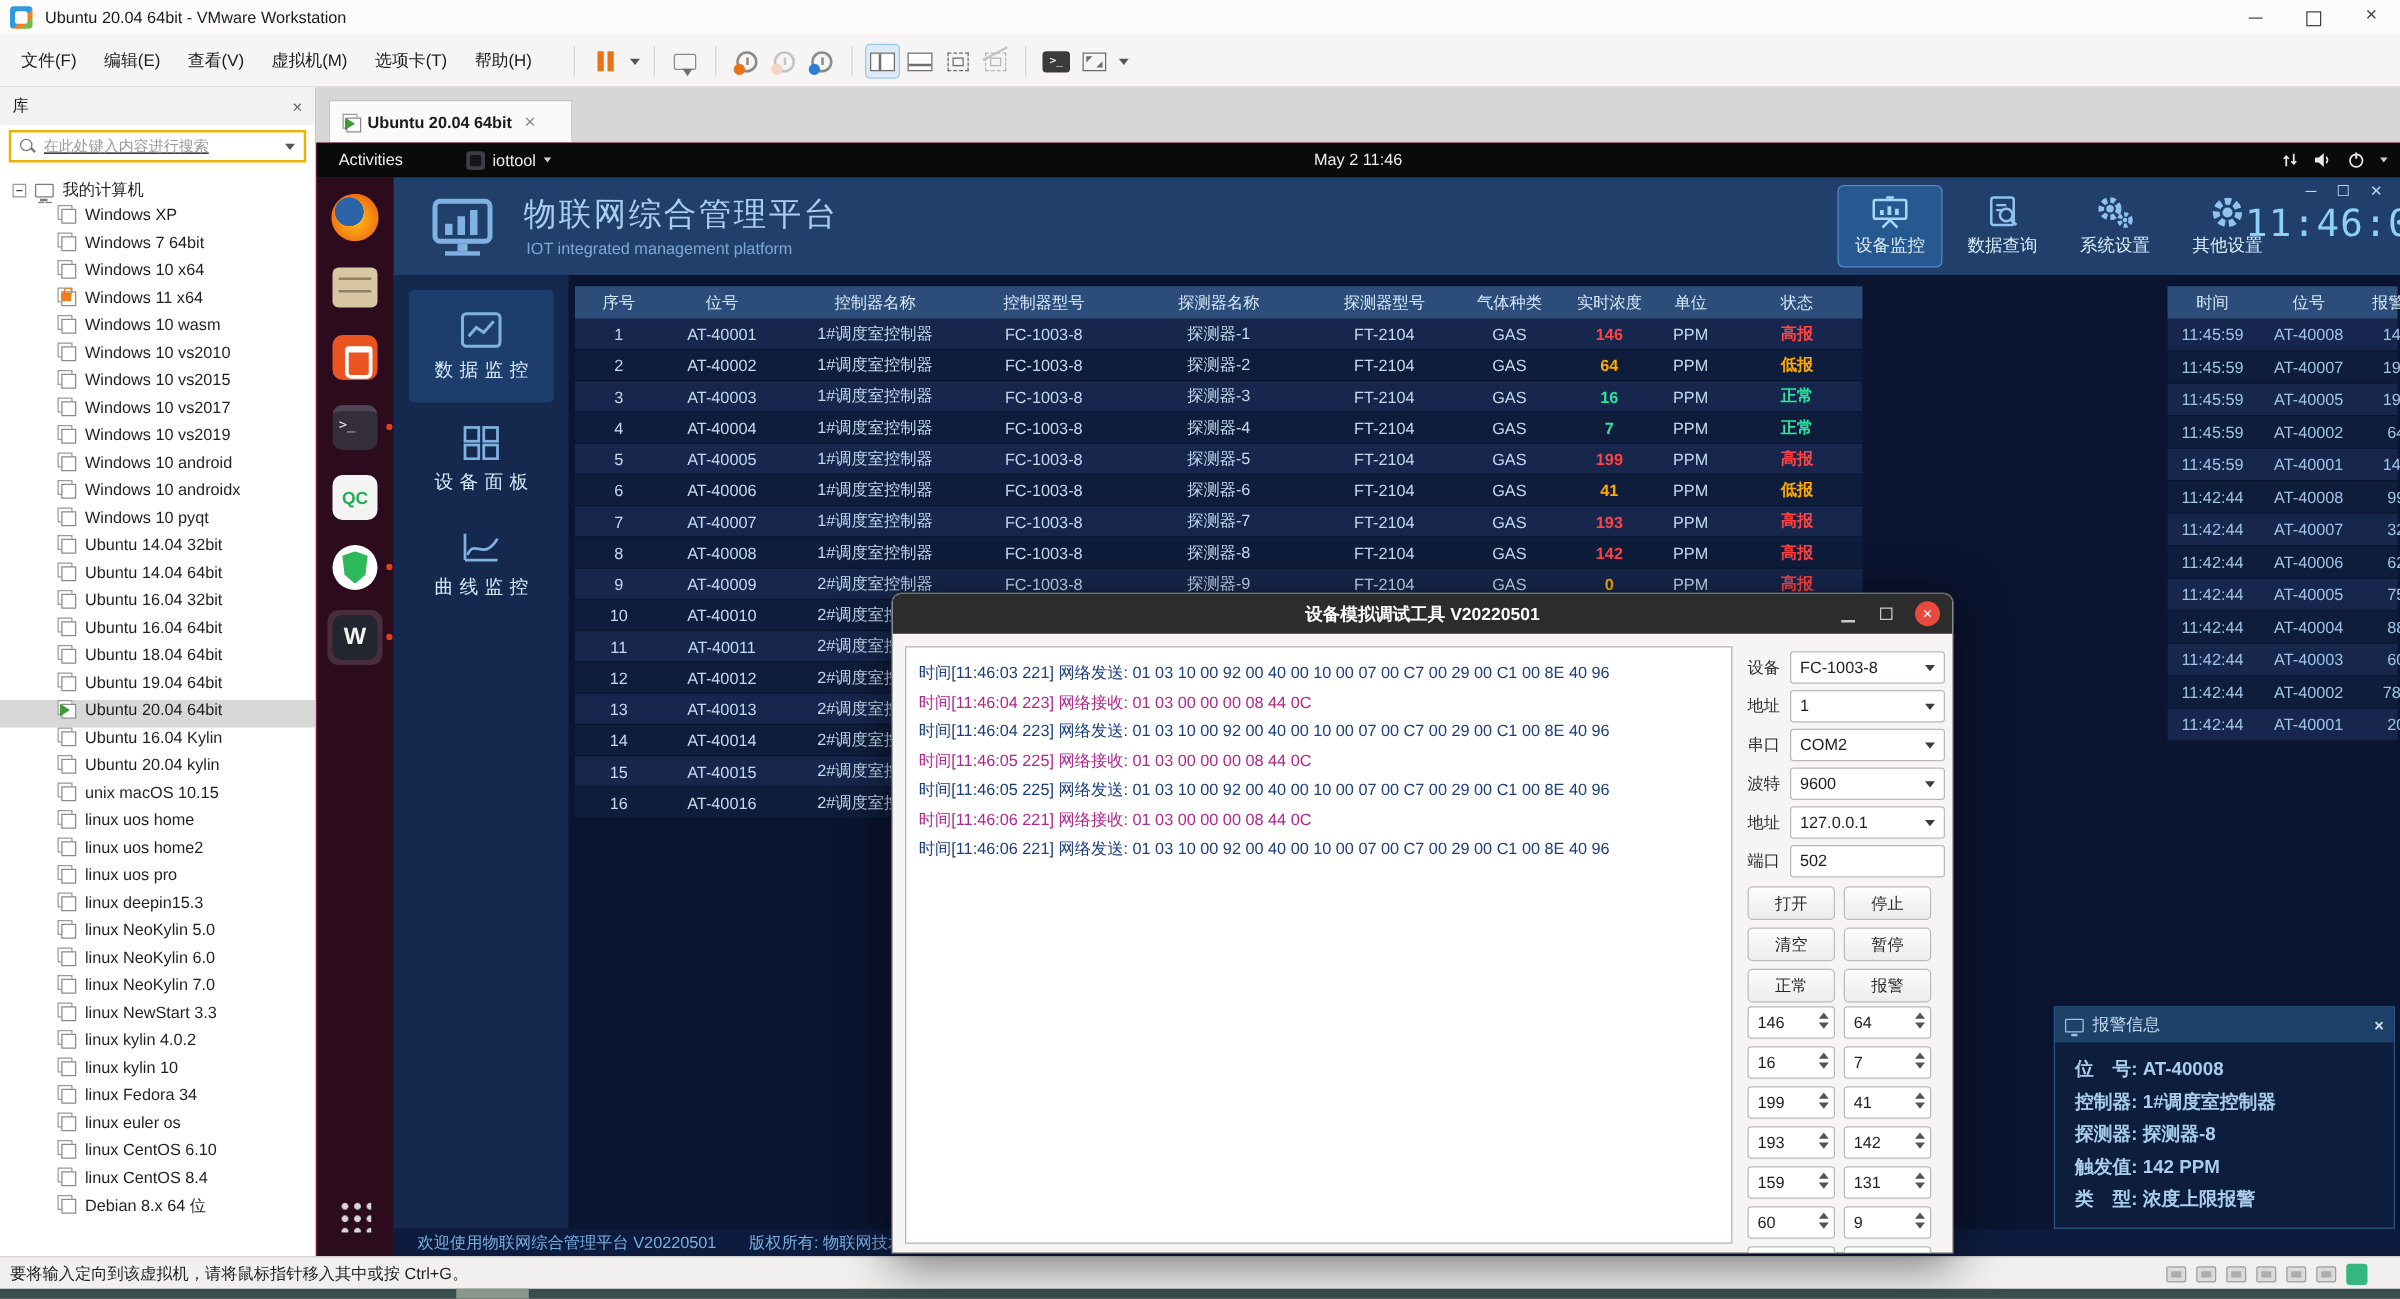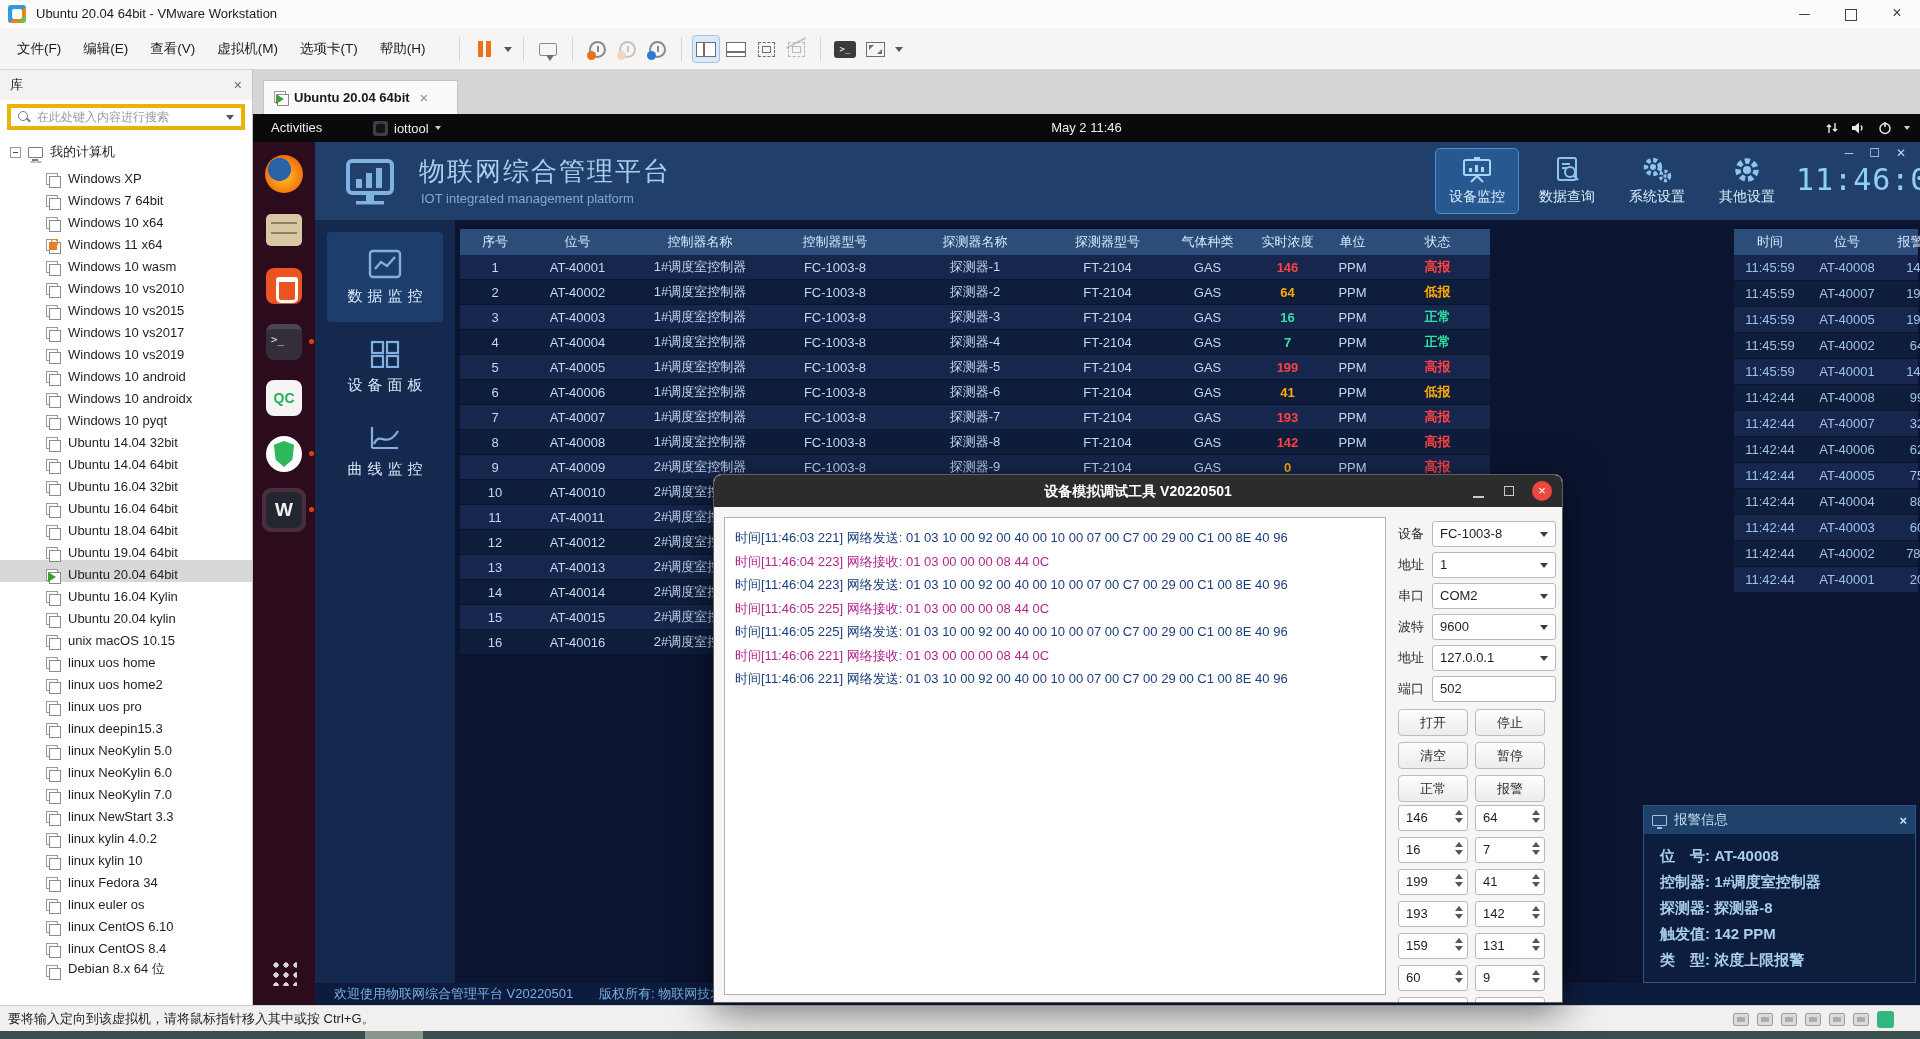--- a/index.html
+++ b/index.html
@@ -64,34 +64,34 @@
   .vmic .badge { position:absolute; z-index:2; }
   .badge.b-play { left:2px; top:3px; width:0; height:0; border-left:8px solid #3f9c35; border-top:5px solid transparent; border-bottom:5px solid transparent; }
   .badge.b-lock { left:3px; top:4px; width:8px; height:7px; background:#ef7e1a; border-radius:1px; }
   .badge.b-lock::before { content:""; position:absolute; left:1.5px; top:-4px; width:5px; height:5px; border:1.5px solid #ef7e1a; border-bottom:none; border-radius:3px 3px 0 0; }
 
   
   .library { position:absolute; left:0; top:70px; width:253px; height:935px; background:#fff; border-right:1px solid #c4c4c4; }
   .lib-head { position:relative; height:30px; background:#f3f2f1; }
   .lib-title { position:absolute; left:10px; line-height:30px; font-size:13px; color:#1c1c1c; }
   .lib-close { position:absolute; right:10px; line-height:30px; font-size:14px; color:#666; }
-  .lib-search { position:absolute; left:7px; right:7px; top:34px; height:26px; border:4px solid #eab308; background:#fff; display:flex; align-items:center; }
+  .lib-search { position:absolute; left:7px; right:7px; top:34px; height:26px; border:2px solid #eab308; background:#fff; display:flex; align-items:center;text-decoration:underline; }
   .mag { position:relative; width:12px; height:12px; margin:0 7px; }
   .mag::before { content:""; position:absolute; left:0; top:0; width:8px; height:8px; border:1.5px solid #7a7a7a; border-radius:50%; }
   .mag::after { content:""; position:absolute; left:8px; top:8px; width:5px; height:1.5px; background:#7a7a7a; transform:rotate(45deg); }
   .lib-search input { flex:1; border:none; outline:none; font-size:12px; color:#333; font-family:inherit; }
   .lib-search input::placeholder { color:#9a9a9a; }
   .lib-search .caret { margin-right:7px; }
   .lib-tree { position:absolute; left:0; right:0; top:70px; bottom:0; overflow:hidden; font-size:13px; color:#1f1f1f; }
   .root-row { display:flex; align-items:center; height:24px; padding-left:10px; gap:7px; }
   .expander { width:11px; height:11px; border:1px solid #9a9a9a; position:relative; background:#fff; }
   .expander::after { content:""; position:absolute; left:2px; top:4.5px; width:5px; height:1px; background:#444; }
   .comp-ic { width:15px; height:11px; border:1.5px solid #7a7a7a; border-radius:1px; position:relative; }
   .comp-ic::after { content:""; position:absolute; left:3px; top:11px; width:6px; height:2px; background:#7a7a7a; box-shadow:-2px 2px 0 -0.5px #7a7a7a,4px 2px 0 -0.5px #7a7a7a; }
-  .vm-row { display:flex; align-items:flex-end; height:22px; padding-left:46px; gap:8px; }
+  .vm-row { display:flex; align-items:flex-start; height:22px; padding-left:46px; gap:8px; }
   .vm-row.selected { background:#d8d8d8; }
   .vm-name { white-space:nowrap; }
 
   
   .vmscreen { position:absolute; left:253px; top:114px; width:1667px; height:891px; background:#be185d; overflow:hidden; }
 
   .gnome-bar { position:absolute; left:0; top:0; width:100%; height:28px; background:#0a0a0a; color:#efefef; font-size:13px; }
   .g-activities { position:absolute; left:18px; line-height:28px; }
   .g-app { position:absolute; left:120px; top:0; height:28px; display:flex; align-items:center; gap:6px; }
   .g-app-ic { width:15px; height:15px; background:#3d3d46; border-radius:3px; position:relative; }
@@ -120,21 +120,21 @@
 
   
   .iot { position:absolute; left:62px; top:28px; right:0; bottom:0; background:#0b1430; }
   .iot-header { position:absolute; left:0; top:0; right:0; height:78px; background:#20406b; }
   .iot-logo { position:absolute; left:30px; top:15px; }
   .iot-title { position:absolute; left:104px; top:12px; font-size:26px; color:#a9cdef; letter-spacing:2px; font-weight:500; }
   .iot-sub { position:absolute; left:106px; top:49px; font-size:13px; color:#7fa9d3; }
   .iot-winbtns { position:absolute; right:14px; top:4px; display:flex; gap:16px; color:#bcd9f2; font-size:12px; }
   .hbtns { position:absolute; left:1121px; top:7px; display:flex; gap:8px; }
   .hbtn { width:82px; height:64px; display:flex; flex-direction:column; align-items:center; justify-content:center; gap:4px; border-radius:4px; color:#d9ecfc; font-size:14px; }
-  .hbtn.active { background:#2a5causes; background:#275890; outline:1px solid #4f8fd0; }
+  .hbtn.active { background:#2a5causes; background:#275890; outline:1px solid #4f8fd0;margin-left:35px; }
   .hclock { position:absolute; right:6px; top:20px; width:118px; text-align:center; font-family:"DejaVu Sans Mono",monospace; font-size:30px; font-weight:300; color:#8fd0f8; letter-spacing:1px; }
 
   .iot-nav { position:absolute; left:0; top:78px; width:140px; bottom:22px; background:#14294d; }
   .nav-tile { position:absolute; left:12px; width:116px; border-radius:4px; display:flex; flex-direction:column; align-items:center; justify-content:center; gap:8px; color:#d8eafc; font-size:15px; letter-spacing:5px; text-indent:5px; }
   .nav-tile.n1 { top:12px; height:90px; background:#1d3d6c; }
   .nav-tile.n2 { top:112px; height:70px; }
   .nav-tile.n3 { top:196px; height:70px; }
 
   .iot-main { position:absolute; left:140px; top:78px; right:0; bottom:22px; background:#0b1430; }
   .mtable { position:absolute; left:5px; top:9px; width:1030px; }

